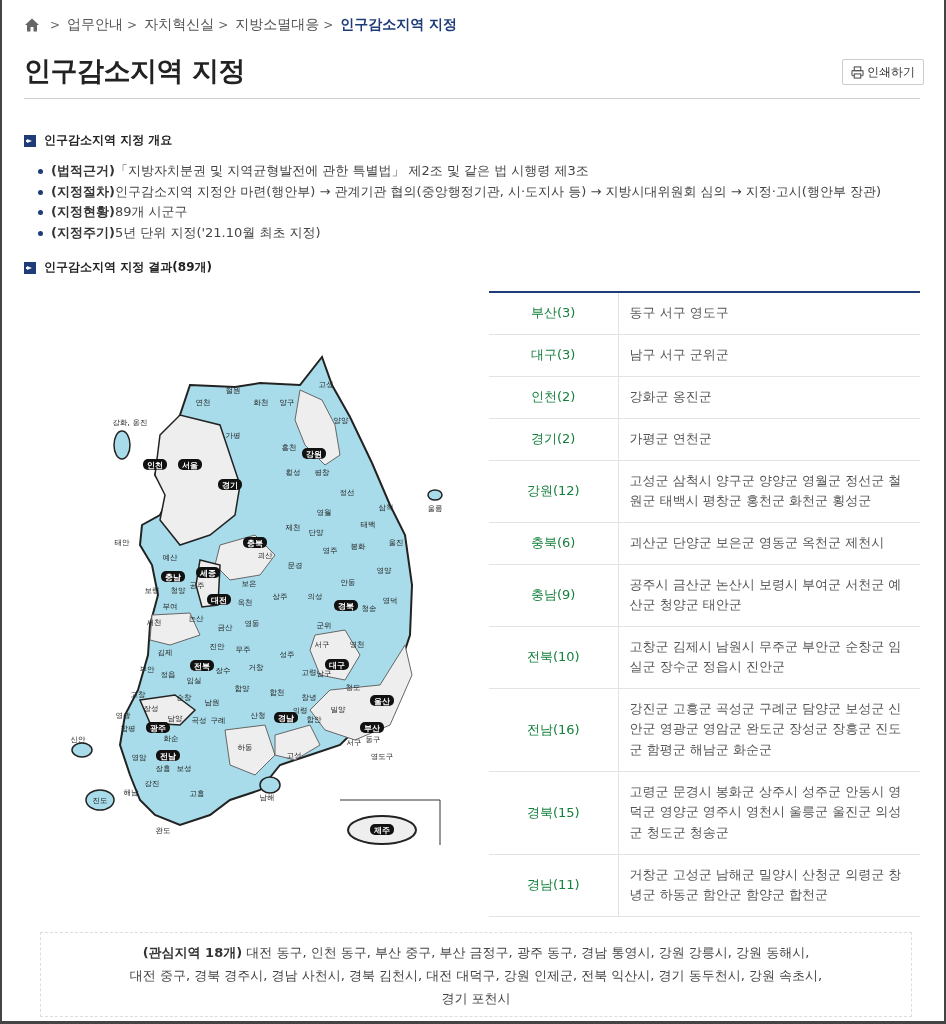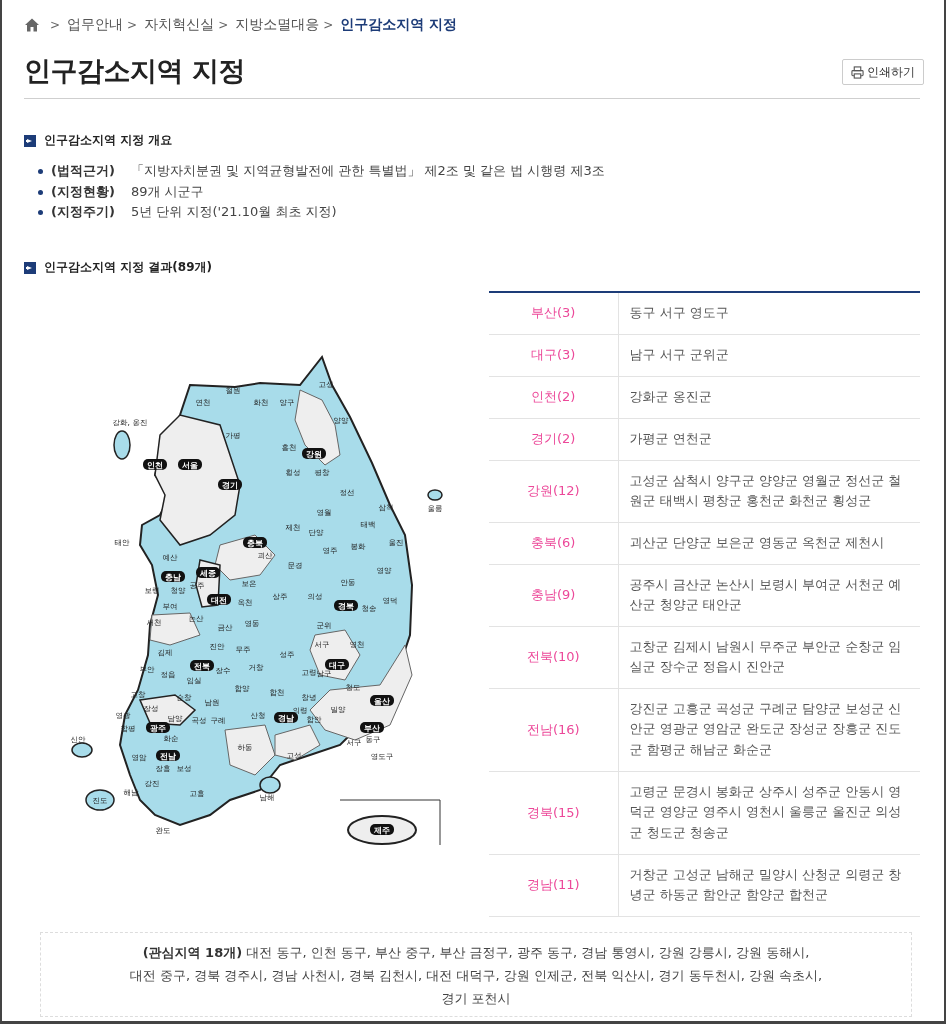--- a/index.html
+++ b/index.html
@@ -14,25 +14,25 @@
   .page-title { position: absolute; left: 24px; top: 53px; font-size: 27px; font-weight: bold; color: #222; letter-spacing: -0.5px; }
   .print-btn { position: absolute; left: 842px; top: 59px; width: 82px; height: 26px; border: 1px solid #ccc; border-radius: 2px; background: #fff; font-size: 12px; color: #333; display: flex; align-items: center; justify-content: center; gap: 3px; cursor: pointer; font-family: "DejaVu Sans", sans-serif; }
   .title-rule { position: absolute; left: 24px; top: 98px; width: 896px; height: 1px; background: #cfcfcf; }
   .sec-head { position: absolute; left: 24px; display: flex; align-items: center; font-size: 12px; font-weight: bold; color: #222; }
   .sec-head .sq { width: 12px; height: 12px; background: #1d3c78; margin-right: 8px; position: relative; }
   .sec-head .sq::after { content: ""; position: absolute; left: 3px; top: 4px; width: 0; height: 0; border-left: 5px solid #fff; border-top: 2px solid transparent; border-bottom: 2px solid transparent; }
   .sec-head .sq::before { content: ""; position: absolute; left: 2px; top: 5px; width: 3px; height: 2px; background: #fff; }
   .overview { position: absolute; left: 38px; top: 161px; list-style: none; }
   .overview li { font-size: 13px; color: #444; height: 20.5px; line-height: 20.5px; display: flex; white-space: nowrap; }
   .overview li .dot { width: 5px; height: 5px; background: #1d3c78; border-radius: 50%; margin: 8px 8px 0 0; flex: none; }
-  .overview li b { color: #333; margin-right: 16px; }
+  .overview li b { color: #333; margin-right: 0; }
   .map { position: absolute; left: 60px; top: 345px; width: 400px; height: 500px; }
   .region-table { position: absolute; left: 489px; top: 291px; width: 431px; border-collapse: collapse; border-top: 2px solid #1d3c78; font-size: 13px; color: #555; }
   .region-table td { border-bottom: 1px solid #e3e3e3; vertical-align: middle; }
-  .region-table td.prov { width: 129px; text-align: center; border-right: 1px solid #e3e3e3; color: #ec4899; }
+  .region-table td.prov { width: 129px; text-align: center; border-right: 1px solid #e3e3e3; color: #15803d; }
   .region-table td.list { padding: 8px 8px 8px 11px; line-height: 20.5px; color: #555; }
   .interest-box { position: absolute; left: 40px; top: 932px; width: 872px; height: 85px; border: 1px dashed #ddd; padding: 8px 12px; font-size: 13px; color: #444; line-height: 23px; text-align: center; }
   .interest-box b { color: #333; }
   svg text { font-family: "DejaVu Sans", sans-serif; }
 </style>
 </head>
 <body>
 
 <div class="frame"></div>
 
@@ -66,20 +66,25 @@
 <div class="sec-head" style="top:132px;">
   <span class="sq"></span>
   <span>인구감소지역 지정 개요</span>
 </div>
 
 <ul class="overview">
   <li>
     <span class="dot"></span>
     <b>(법적근거)</b>
     <span>「지방자치분권 및 지역균형발전에 관한 특별법」 제2조 및 같은 법 시행령 제3조</span>
+  </li>
+  <li>
+    <span class="dot"></span>
+    <b>(지정절차)</b>
+    <span>인구감소지역 지정안 마련(행안부) → 관계기관 협의(중앙행정기관, 시·도지사 등) → 지방시대위원회 심의 → 지정·고시(행안부 장관)</span>
   </li>
   <li>
     <span class="dot"></span>
     <b>(지정현황)</b>
     <span>89개 시군구</span>
   </li>
   <li>
     <span class="dot"></span>
     <b>(지정주기)</b>
     <span>5년 단위 지정('21.10월 최초 지정)</span>

